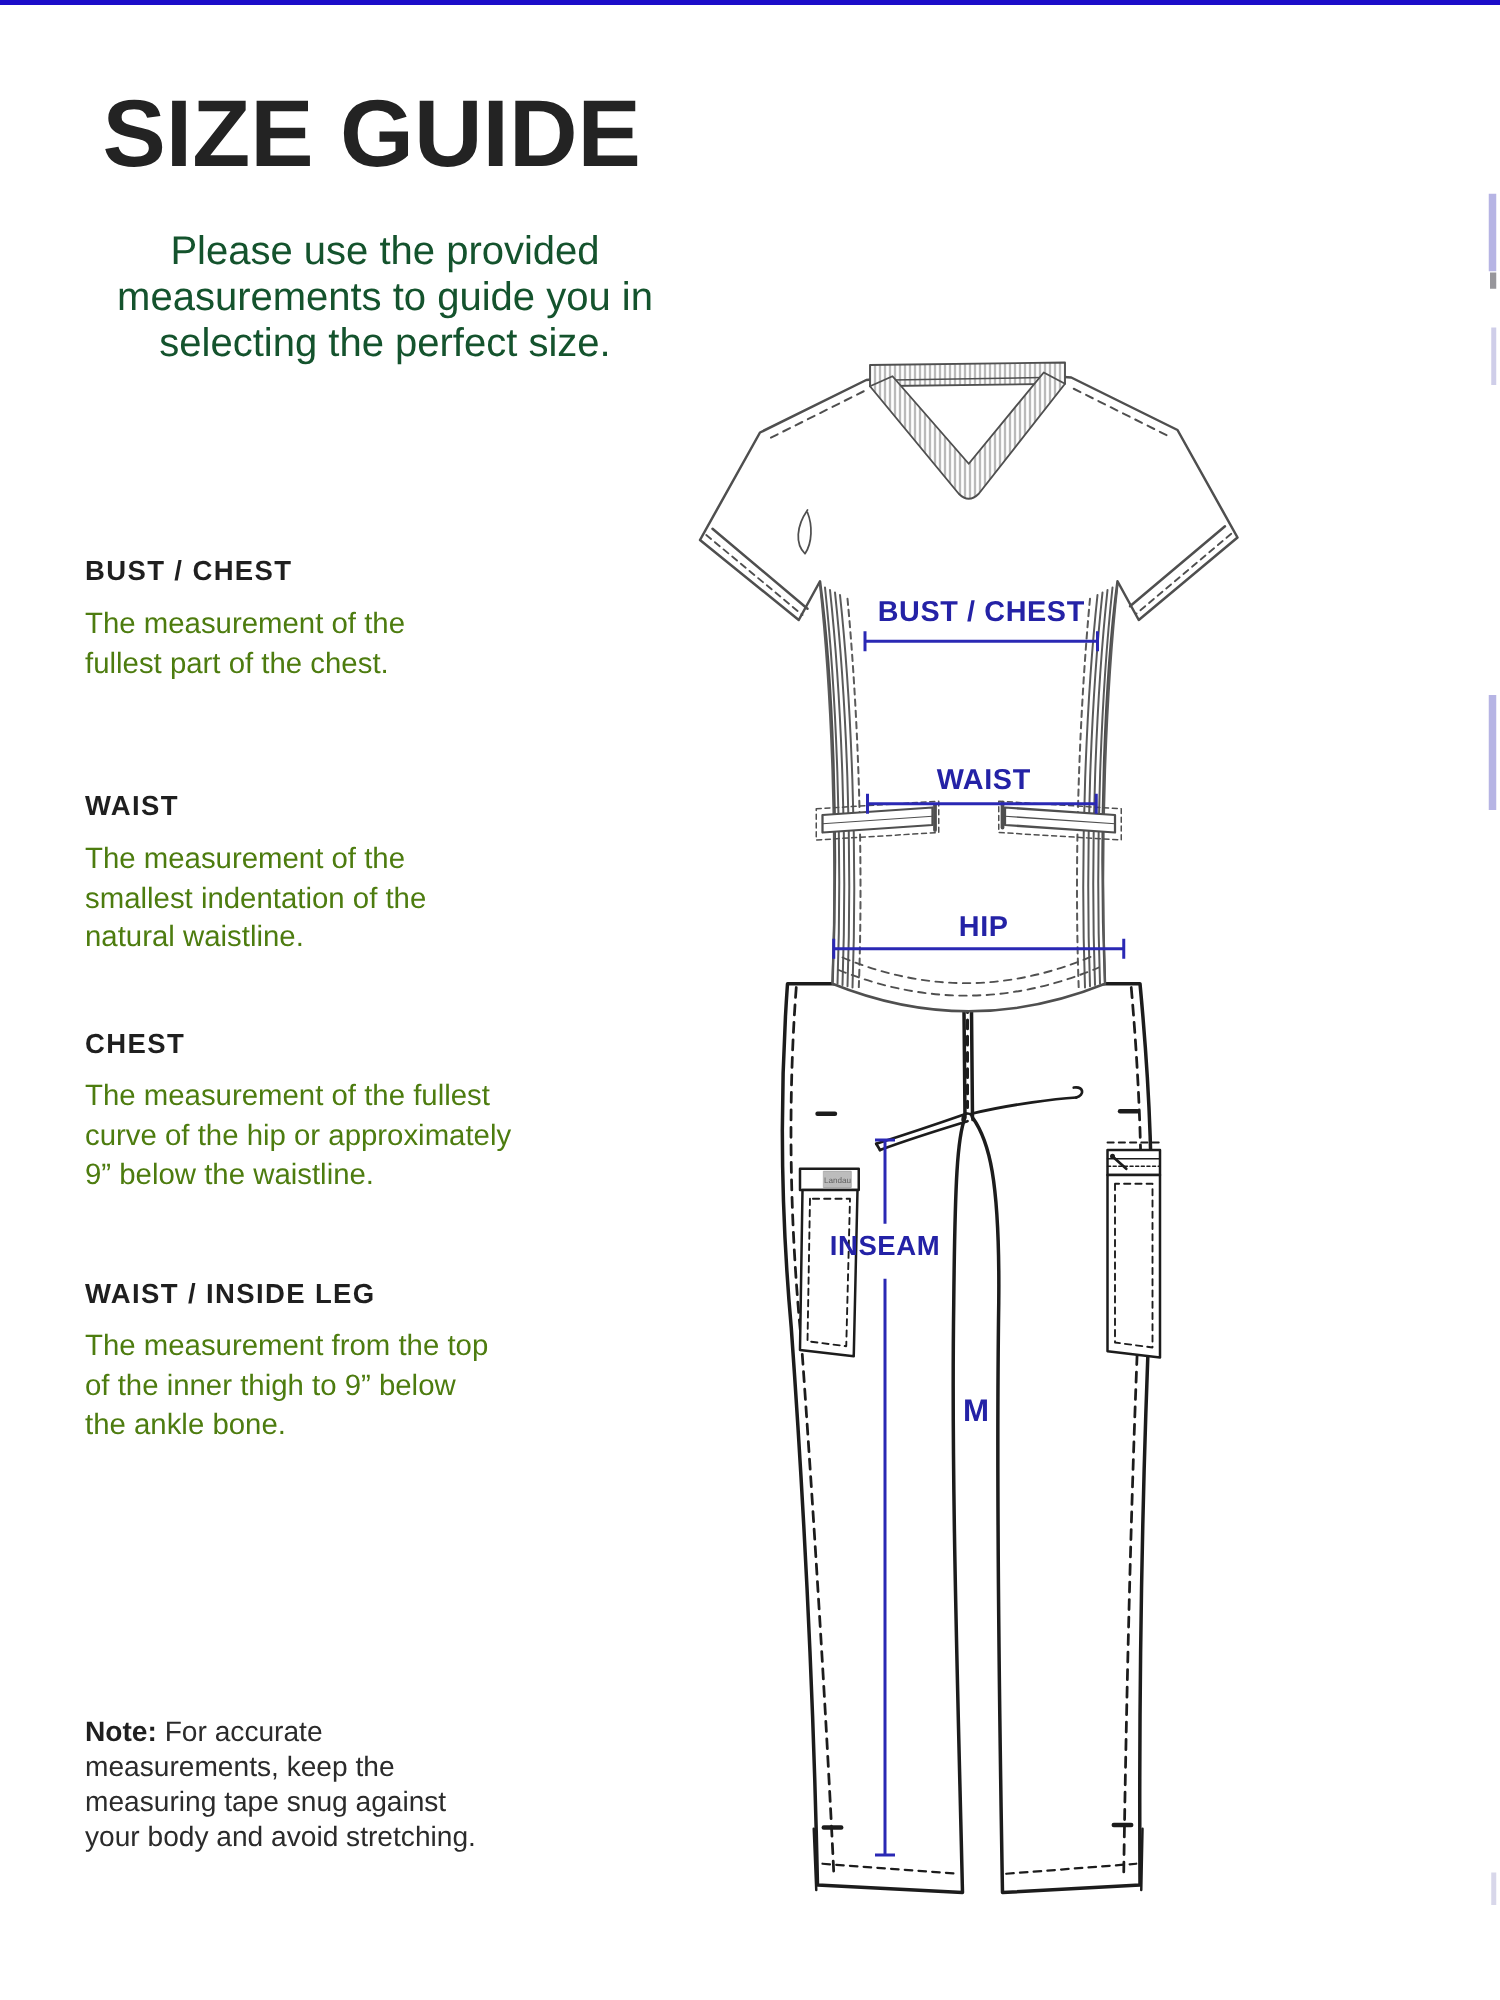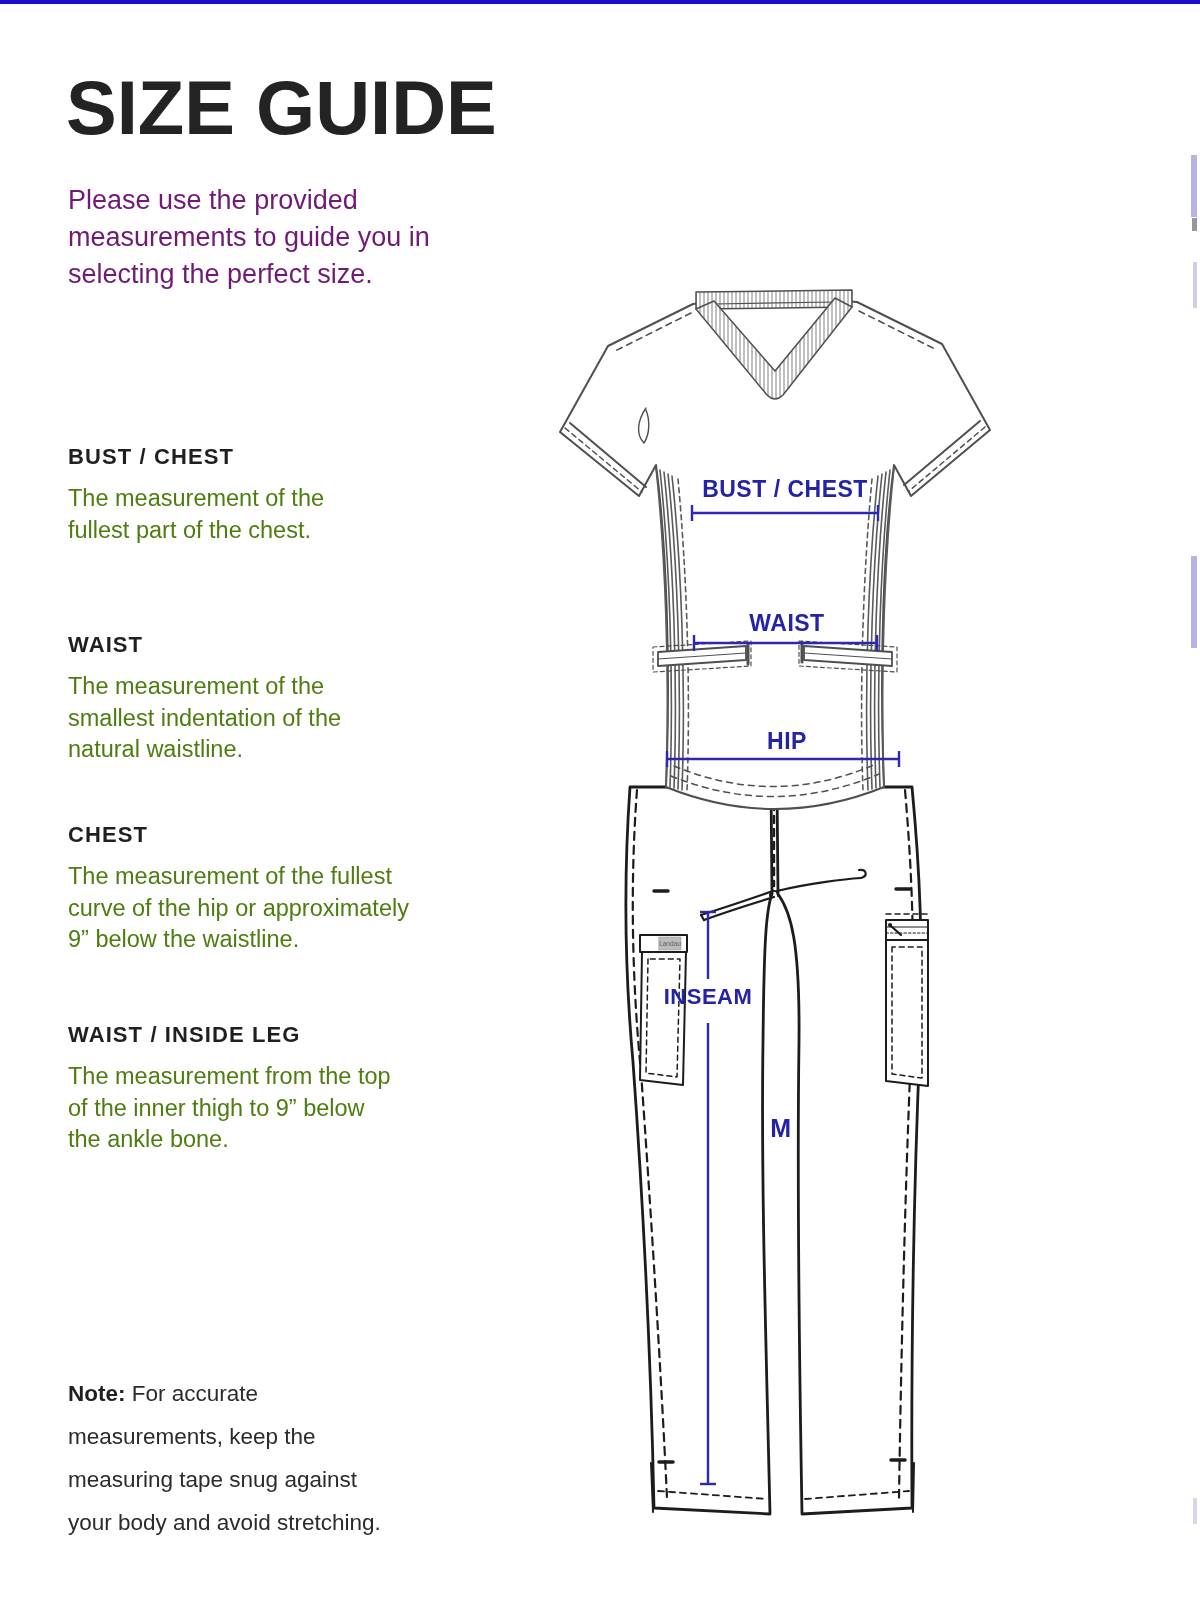--- a/index.html
+++ b/index.html
@@ -2,34 +2,34 @@
 <html><head>
 <meta charset="utf-8">
 <style>
   html,body{margin:0;padding:0;background:#ffffff;}
   .canvas{
     position:relative;width:1200px;height:1600px;background:#ffffff;
     font-family:"Liberation Sans",sans-serif;overflow:hidden;
   }
   .top-line{position:absolute;left:0;top:0;width:1200px;height:4px;background:#1c0dc9;}
   h1.title{
-    position:absolute;left:66px;top:70px;margin:0;
+    position:absolute;left:82px;top:70px;margin:0;
     font-size:76px;font-weight:700;letter-spacing:0;color:#232323;line-height:1;
   }
   .intro{
     position:absolute;left:68px;top:182px;width:480px;margin:0;
-    font-size:27px;line-height:37px;color:#701a75;white-space:pre-line;
+    font-size:32px;line-height:37px;color:#14532d;white-space:pre-line;text-align:center;
   }
   .spec{position:absolute;left:68px;width:420px;}
   .spec h2{margin:0 0 13px 0;font-size:22px;font-weight:700;letter-spacing:1.1px;color:#1f1f1f;}
   .spec p{margin:0;font-size:23.5px;line-height:31.5px;color:#4d7c0f;white-space:pre-line;}
   .s1{top:444px;} .s2{top:632px;} .s3{top:822px;} .s4{top:1022px;}
   .note{
     position:absolute;left:68px;top:1372px;width:420px;margin:0;
-    font-size:22.5px;line-height:43px;color:#2b2b2b;white-space:pre-line;
+    font-size:22.5px;line-height:28px;color:#2b2b2b;white-space:pre-line;
   }
   .note strong{font-weight:700;color:#1f1f1f;}
   .diagram{position:absolute;left:530px;top:282px;width:470px;height:1250px;}
   .ann{font-family:"Liberation Sans",sans-serif;font-weight:700;fill:#2422a6;letter-spacing:0.5px;}
   .frag{position:absolute;}
   .fragA{left:1191px;top:155px;width:6px;height:62px;background:#b6b4e4;}
   .fragB{left:1192px;top:218px;width:5px;height:13px;background:#97969b;}
   .fragC{left:1193px;top:262px;width:4px;height:46px;background:#cfcee9;}
   .fragD{left:1191px;top:556px;width:6px;height:92px;background:#b6b4e4;}
   .fragE{left:1193px;top:1498px;width:4px;height:26px;background:#d8d7ea;}

